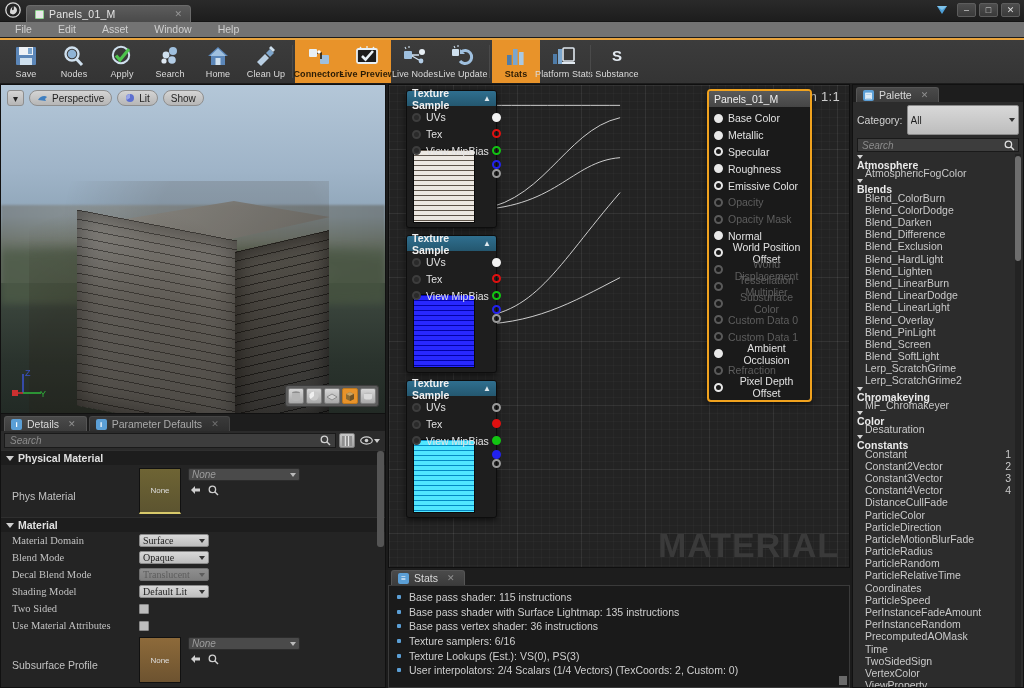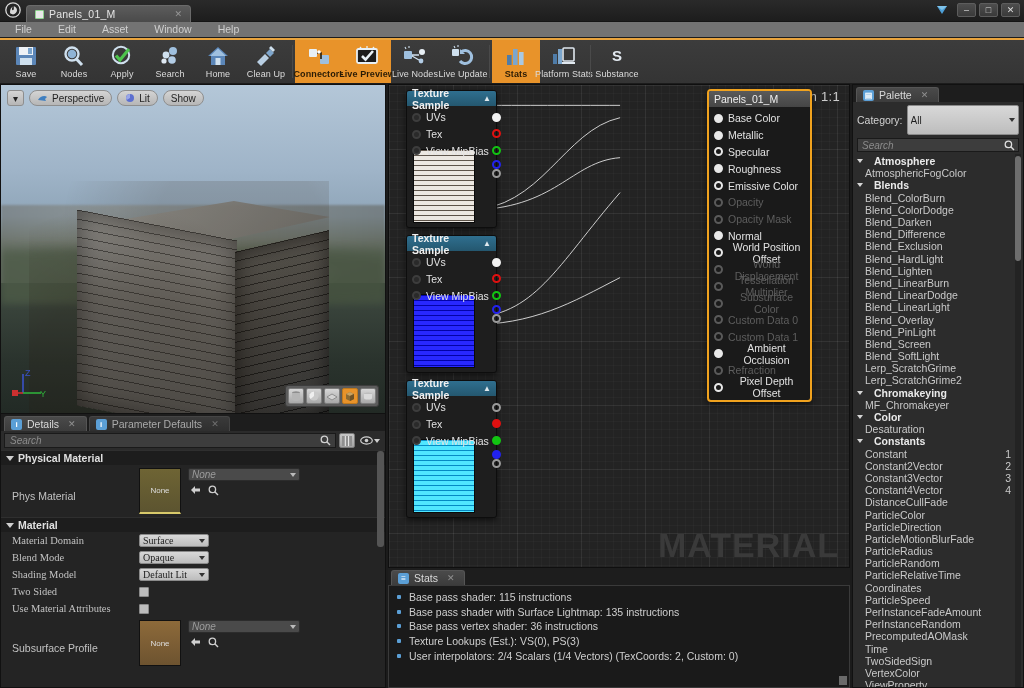--- a/index.html
+++ b/index.html
@@ -200,21 +200,21 @@
   .palette{ flex:1; display:flex; flex-direction:column; background:#2c2c2c; border:1px solid #111; min-height:0;}
   .pal-hdrrow{ height:17px; display:flex; align-items:flex-end; background:#1d1d1d; padding-left:3px;}
   .pal-ctl{ padding:3px 4px 2px; display:flex; flex-direction:column; gap:3px; background:#2c2c2c;}
   .pal-cat{ display:flex; align-items:center; gap:4px;}
   .pal-cat .lbl{ font-size:10.5px; color:#d2d2d2;}
   .pal-cat .combo{ flex:1; height:30px; width:auto;}
   .pal-search{ height:14px; background:#3d3d3d; border:1px solid #1a1a1a; display:flex; align-items:center;
                padding:0 4px; color:#8c8c8c; font-size:10px; font-style:italic; position:relative;}
   .pal-search .mag{ position:absolute; right:3px; color:#d8d8d8; font-style:normal;}
   .pal-list{ flex:1; overflow:hidden; position:relative; padding-top:1px;}
-  .pl-grp{ height:12.2px; display:flex; align-items:center; gap:11px; font-size:10.5px; color:#eaeaea; font-weight:bold; padding-left:4px;}
+  .pl-grp{ height:12.2px; display:flex; align-items:flex-start; gap:0; font-size:10.5px; color:#eaeaea; font-weight:bold; padding-left:4px;flex-direction:column;}
   .pl-grp .ar{ width:0;height:0;border-left:3.5px solid transparent;border-right:3.5px solid transparent;border-top:4.5px solid #d6d6d6;}
   .pl-item{ height:12.2px; display:flex; align-items:center; font-size:10.5px; color:#c9c9c9; padding-left:12px;}
   .pl-item .num{ margin-left:auto; padding-right:12px; color:#c9c9c9;}
   .pal-sb{ position:absolute; right:2px; top:2px; width:6px; height:105px; background:#6e6e6e; border-radius:3px;}
   .pal-sb-track{ position:absolute; right:2px; top:0; bottom:0; width:6px; background:#232323;}
 
   svg{ display:block; }
 </style>
 </head>
 <body>
@@ -560,20 +560,29 @@
             <div class="prow">
               <div class="pl">Blend Mode</div>
               <div class="pv">
                 <div class="combo">
                   <span class="cv">Opaque</span>
                   <span class="cd"></span>
                 </div>
               </div>
             </div>
             <div class="prow">
+              <div class="pl">Decal Blend Mode</div>
+              <div class="pv">
+                <div class="combo dis">
+                  <span class="cv">Translucent</span>
+                  <span class="cd"></span>
+                </div>
+              </div>
+            </div>
+            <div class="prow">
               <div class="pl">Shading Model</div>
               <div class="pv">
                 <div class="combo">
                   <span class="cv">Default Lit</span>
                   <span class="cd"></span>
                 </div>
               </div>
             </div>
             <div class="prow">
               <div class="pl">Two Sided</div>
@@ -819,20 +828,24 @@
             <div class="stat-li">
               <span class="bullet"></span>
               <span>Base pass shader with Surface Lightmap: 135 instructions</span>
             </div>
             <div class="stat-li">
               <span class="bullet"></span>
               <span>Base pass vertex shader: 36 instructions</span>
             </div>
             <div class="stat-li">
               <span class="bullet"></span>
+              <span>Texture samplers: 6/16</span>
+            </div>
+            <div class="stat-li">
+              <span class="bullet"></span>
               <span>Texture Lookups (Est.): VS(0), PS(3)</span>
             </div>
             <div class="stat-li">
               <span class="bullet"></span>
               <span>User interpolators: 2/4 Scalars (1/4 Vectors) (TexCoords: 2, Custom: 0)</span>
             </div>
             <div class="stats-sb"></div>
         </div>
       </div>
     </div>

